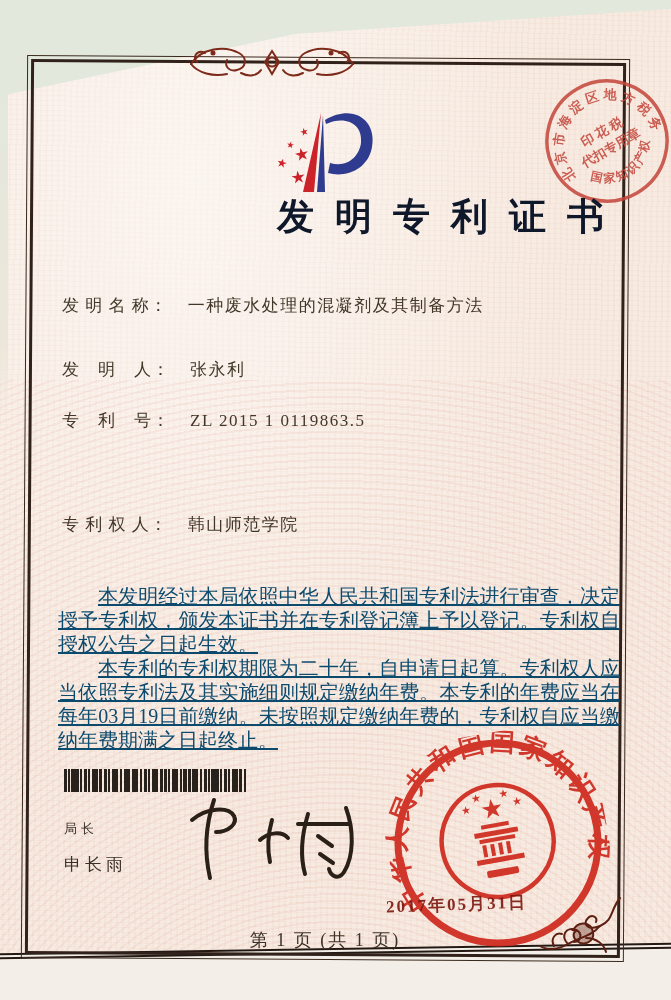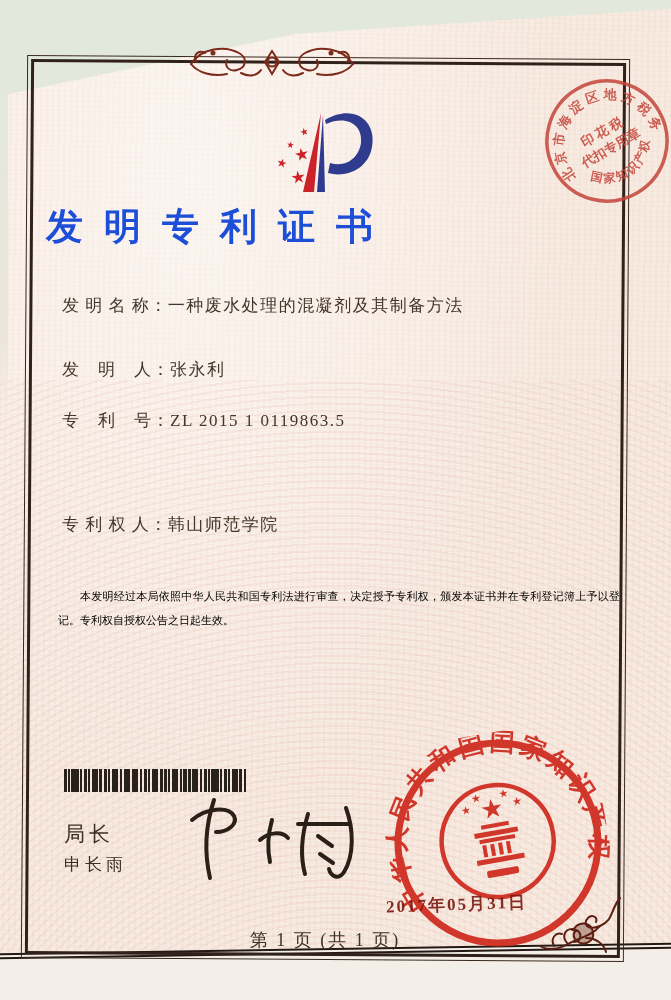--- a/index.html
+++ b/index.html
@@ -20,34 +20,34 @@
     background:linear-gradient(180deg,#e3e8dd,#ece6da 75%,rgba(236,230,218,0));}
   .bottom-sheet{position:absolute;left:-14px;top:948px;width:702px;height:70px;
     background:#f3efe8;border-top:6px double #241812;transform:rotate(-0.9deg);}
   
   .frame{position:absolute;left:24px;top:57px;width:601px;height:901px;
     border:1.5px solid #3a2a1e;transform:rotate(0.4deg);}
   .frame-inner{position:absolute;inset:3px;border:3px solid #30211a;}
   
   .cert-no{position:absolute;left:54px;top:104px;font-size:17px;letter-spacing:3px;
     color:#33291f;font-weight:bold;}
-  .title{position:absolute;left:25px;top:202px;width:600px;text-align:left;
-    font-size:37px;font-weight:bold;color:#1d4ed8;letter-spacing:21px;text-indent:21px;}
+  .title{position:absolute;left:25px;top:192px;width:600px;text-align:right;
+    font-size:37px;font-weight:bold;color:#0f172a;letter-spacing:21px;text-indent:21px;}
   .field-row{position:absolute;left:62px;font-size:17px;color:#423729;white-space:nowrap;}
   .field-label{font-weight:normal;letter-spacing:1px;}
-  .field-value{letter-spacing:1.5px;}
-  .paras{position:absolute;left:58px;top:584px;width:562px;font-size:11px;
-    line-height:24px;color:#000000;text-align:justify;}
+  .field-value{letter-spacing:1.5px;margin-left:20px;}
+  .paras{position:absolute;left:58px;top:584px;width:562px;font-size:20px;
+    line-height:24px;color:#0c4a6e;text-align:justify;text-decoration:underline;}
   .paras p{margin:0;text-indent:2em;}
   .barcode{position:absolute;left:64px;top:769px;width:182px;height:23px;opacity:.92;
     background-image:
       repeating-linear-gradient(90deg,#17110c 0 2px,rgba(0,0,0,0) 2px 4px),
       repeating-linear-gradient(90deg,#17110c 0 3px,rgba(0,0,0,0) 3px 10px),
       repeating-linear-gradient(90deg,#17110c 0 1px,rgba(0,0,0,0) 1px 7px);}
-  .director-title{position:absolute;left:64px;top:820px;font-size:21px;color:#3a3025;letter-spacing:4px;}
+  .director-title{position:absolute;left:64px;top:820px;font-size:13px;color:#3a3025;letter-spacing:4px;}
   .director-name{position:absolute;left:64px;top:853px;font-size:17px;color:#3a3025;letter-spacing:4px;}
   .footer-page{position:absolute;left:25px;top:928px;width:600px;text-align:center;
     font-size:18px;color:#3c3227;letter-spacing:2px;}
   .seal-date{position:absolute;left:386px;top:893px;font-size:17px;font-weight:bold;
     color:#7b170f;letter-spacing:2px;transform:rotate(-2deg);opacity:.9;}
   
   .svg-abs{position:absolute;}
   .logo-svg{left:256px;top:93px;}
   .ornament-svg{left:183px;top:41px;}
   .corner-svg{left:534px;top:894px;}
@@ -136,20 +136,21 @@
   </div>
   <div class="field-row" style="top:409px">
     <span class="field-label">专　利　号：</span><span class="field-value">ZL 2015 1 0119863.5</span>
   </div>
   <div class="field-row" style="top:513px">
     <span class="field-label">专 利 权 人：</span><span class="field-value">韩山师范学院</span>
   </div>
 
   <div class="paras">
     <p>本发明经过本局依照中华人民共和国专利法进行审查，决定授予专利权，颁发本证书并在专利登记簿上予以登记。专利权自授权公告之日起生效。</p>
+    <p>本专利的专利权期限为二十年，自申请日起算。专利权人应当依照专利法及其实施细则规定缴纳年费。本专利的年费应当在每年03月19日前缴纳。未按照规定缴纳年费的，专利权自应当缴纳年费期满之日起终止。</p>
   </div>
 
   <div class="barcode"></div>
 
   <div class="director-title">局长</div>
   <div class="director-name">申长雨</div>
 
   <svg class="svg-abs sig-svg" width="190" height="98" viewBox="0 0 190 98">
     <g stroke="#2a2018" stroke-width="4" fill="none" stroke-linecap="round" stroke-linejoin="round">
       <path d="M34,10 C 26,34 24,62 30,88"></path>

